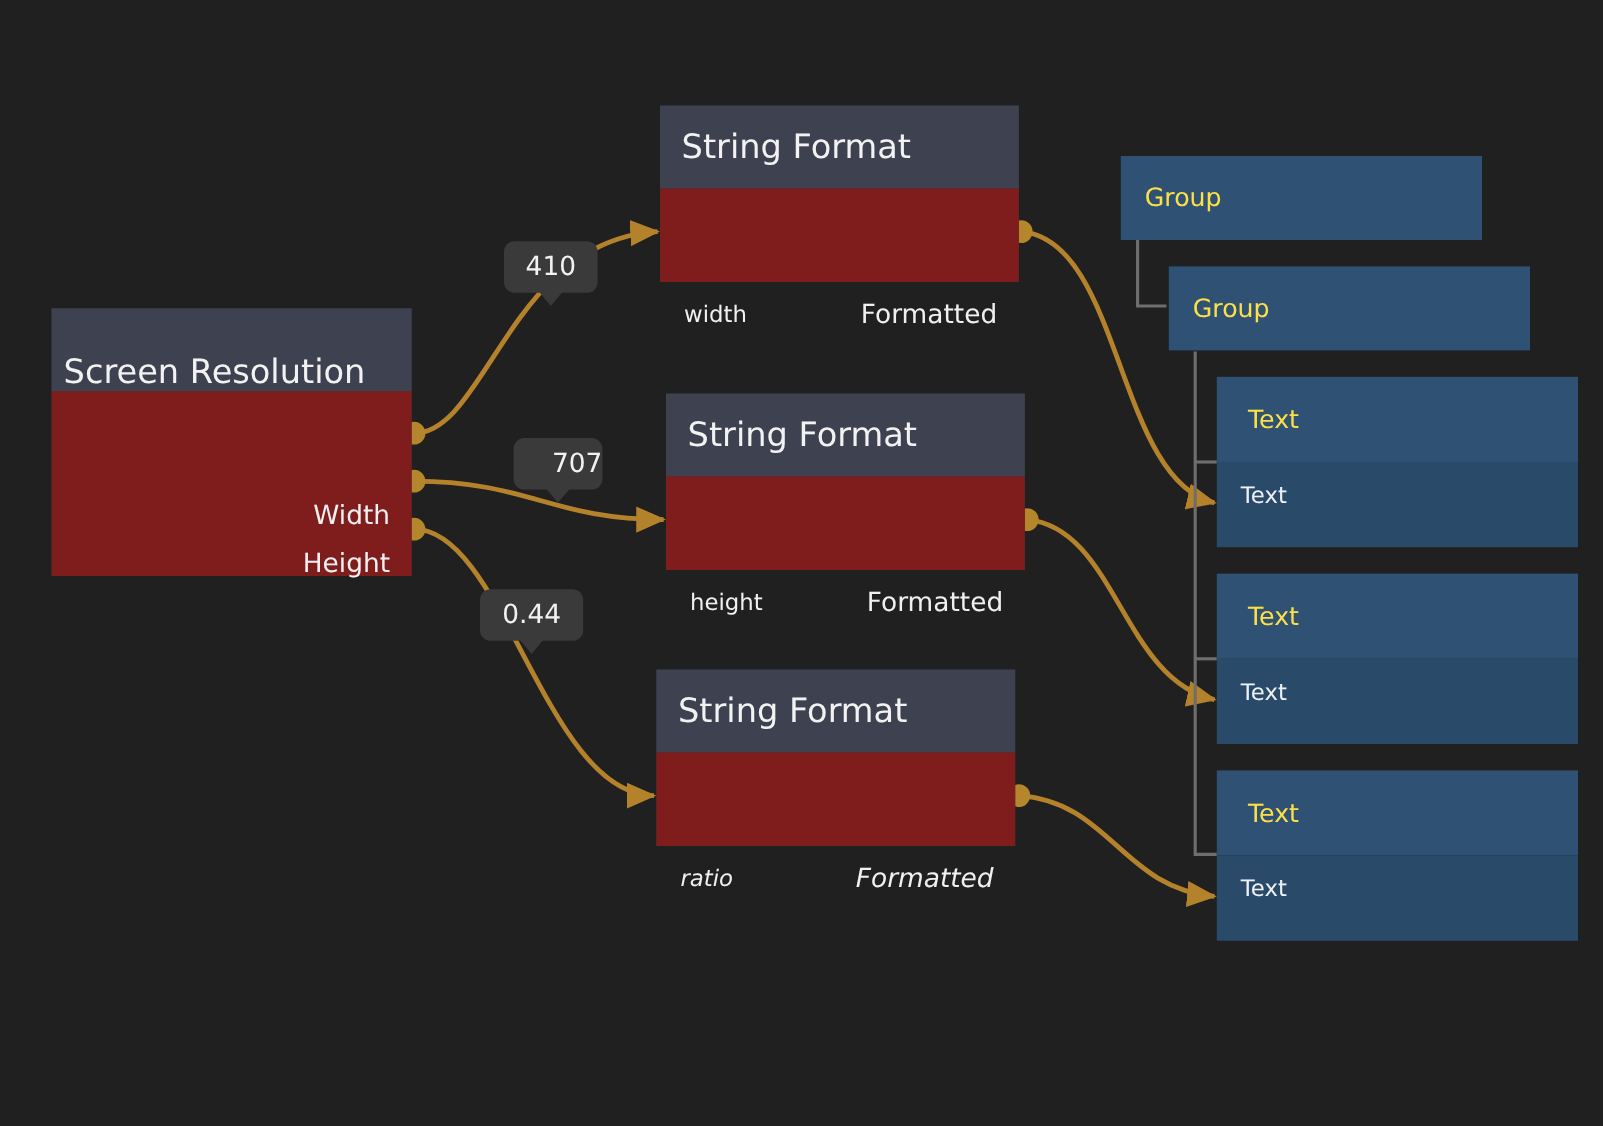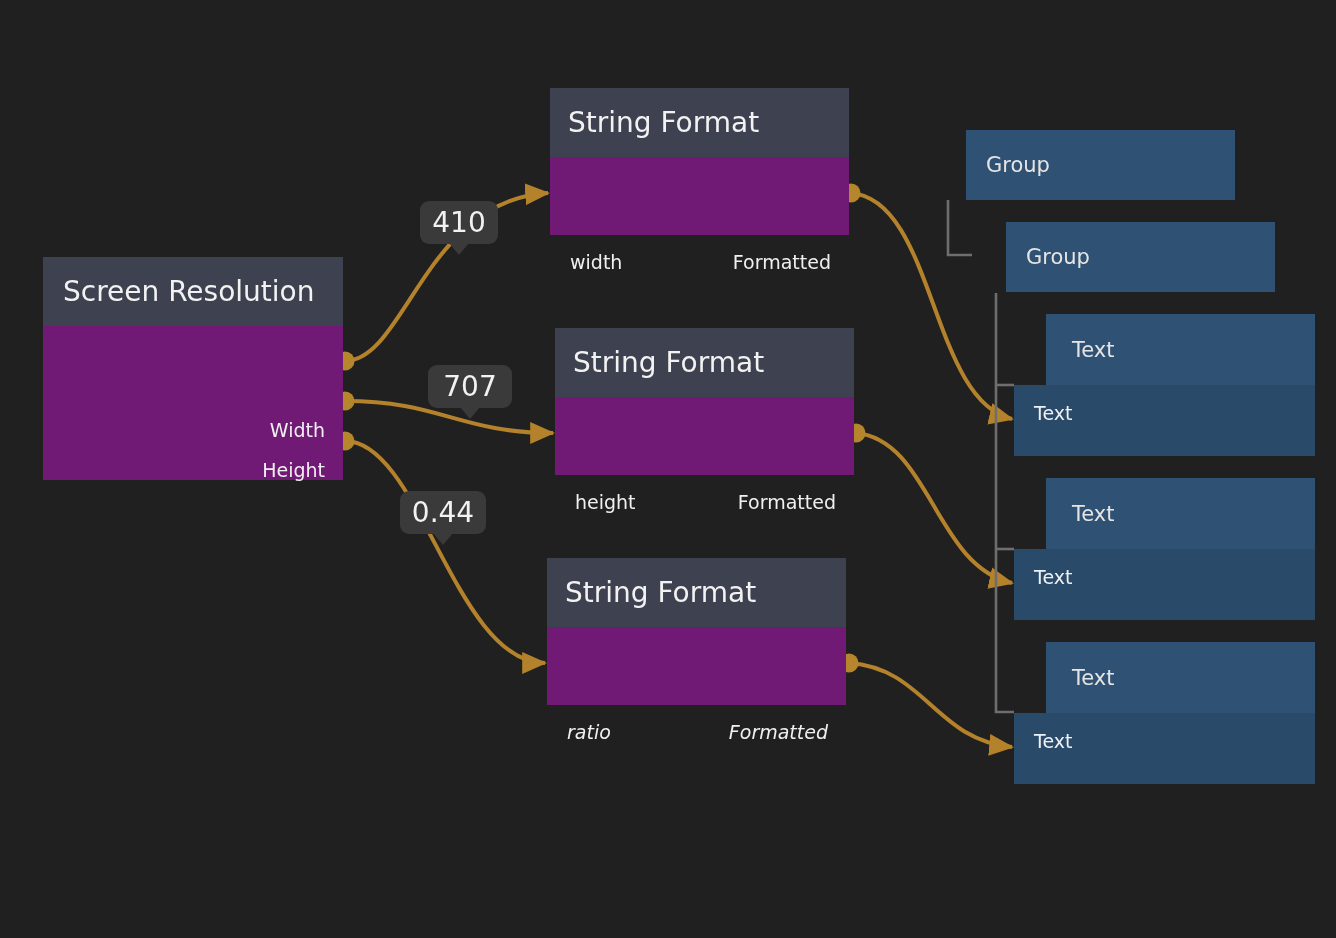--- a/index.html
+++ b/index.html
@@ -31,81 +31,80 @@
   }
   .node-dark .nd-header {
     background: #3e414f;
     color: #f2f2f3;
     font-size: 28px;
     display: flex;
     align-items: center;
     box-sizing: border-box;
   }
   .node-dark .nd-body {
-    background: #701a75;
+    background: #7f1d1d;
     box-sizing: border-box;
     position: relative;
   }
   .port-row {
     position: absolute;
     left: 0; right: 0;
     height: 22px;
     display: flex;
     align-items: center;
     box-sizing: border-box;
   }
   .port-label-out {
     position: absolute;
     right: 18px;
     color: #f0f0f1;
-    font-size: 19px;
+    font-size: 22px;
     white-space: nowrap;
   }
   .port-label-in {
     position: absolute;
     left: 20px;
     color: #f0f0f1;
     font-size: 19px;
     white-space: nowrap;
   }
 
   
   .node-blue {
     position: absolute;
     box-sizing: border-box;
   }
   .nb-header {
     background: #2f5274;
-    color: #e5e5e5;
+    color: #fde047;
     font-size: 21px;
     display: flex;
     align-items: center;
     box-sizing: border-box;
-    margin-left: 32px;
   }
   .nb-body {
     background: #2a4a69;
     box-sizing: border-box;
     position: relative;
   }
   .nb-body-label {
     position: absolute;
     left: 20px;
     color: #eef1f4;
     font-size: 19px;
     white-space: nowrap;
   }
 
   
   .badge {
     position: absolute;
     background: #3a3a3a;
     border-radius: 9px;
     color: #f2f2f2;
-    font-size: 28px;
+    font-size: 22px;
     display: flex;
     align-items: center;
     justify-content: center;
     box-sizing: border-box;
     z-index: 5;
   }
   .badge::after {
     content: "";
     position: absolute;
     bottom: -11px;
@@ -149,21 +148,21 @@
     <circle cx="849" cy="663" r="9.5" fill="#b5862b"></circle>
 
     <path d="M 948 200 L 948 255 L 972 255" fill="none" stroke="#6e6e6e" stroke-width="2.6"></path>
 
     <path d="M 996 293 L 996 712 L 1014 712" fill="none" stroke="#6e6e6e" stroke-width="2.6"></path>
     <path d="M 996 385 L 1014 385" fill="none" stroke="#6e6e6e" stroke-width="2.6"></path>
     <path d="M 996 549 L 1014 549" fill="none" stroke="#6e6e6e" stroke-width="2.6"></path>
   </svg>
 
   <div class="node-dark" style="left:43px; top:257px; width:300px; height:223px;">
-    <div class="nd-header" style="height:69px; padding-left:20px;">
+    <div class="nd-header" style="height:69px; padding-left:10px;align-items:flex-end;">
       <span>Screen Resolution</span>
     </div>
     <div class="nd-body" style="height:154px;">
       <div class="port-row" style="top:93px;">
         <span class="port-label-out">Width</span>
       </div>
       <div class="port-row" style="top:133px;">
         <span class="port-label-out">Height</span>
       </div>
     </div>
@@ -241,21 +240,21 @@
     </div>
     <div class="nb-body" style="height:71px;">
       <span class="nb-body-label" style="top:17px;">Text</span>
     </div>
   </div>
 
   <div class="badge" style="left:420px; top:201px; width:78px; height:43px;">
     <span>410</span>
   </div>
 
-  <div class="badge" style="left:428px; top:365px; width:84px; height:43px;">
+  <div class="badge" style="left:428px; top:365px; width:74px; height:43px;justify-content:flex-end;">
     <span>707</span>
   </div>
 
   <div class="badge" style="left:400px; top:491px; width:86px; height:43px;">
     <span>0.44</span>
   </div>
 
 </div>
 
 </body></html>

